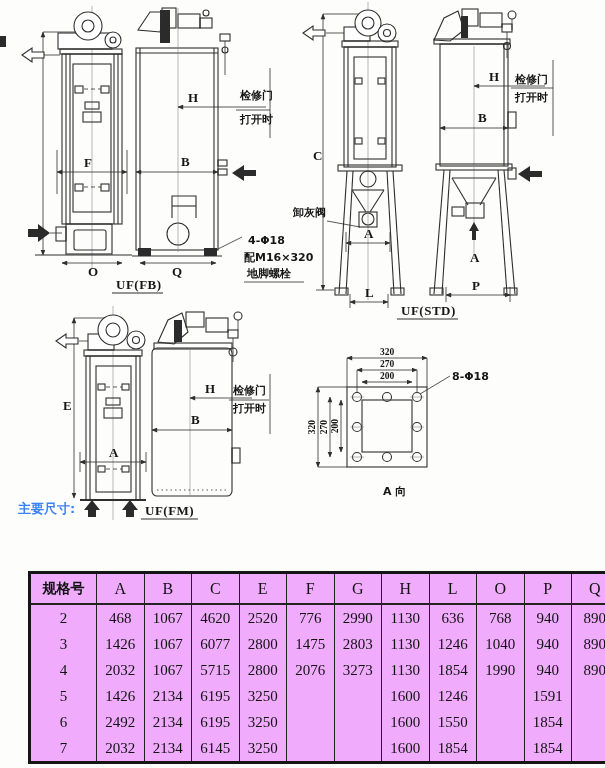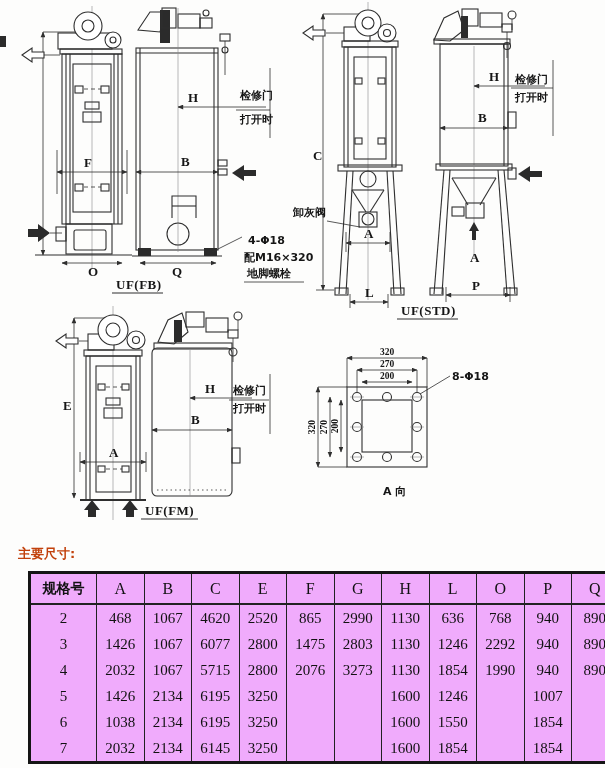--- a/index.html
+++ b/index.html
@@ -17,22 +17,22 @@
   .fw{fill:#ffffff;stroke:#2f2f2f;stroke-width:1.1;}
   .thk{stroke:#2f2f2f;stroke-width:2;fill:none;}
   .dim{stroke:#2f2f2f;fill:none;stroke-width:.8;}
   .cl{stroke:#8a8a8a;fill:none;stroke-width:.6;}
   .dsh{stroke-dasharray:4 3;}
   .dot{stroke-dasharray:1.5 3;}
   .blk{fill:#2b2b2b;stroke:none;}
   .dm{marker-start:url(#as);marker-end:url(#ae);}
   .db{marker-start:url(#as);}
   #caption{
-    position:absolute;left:18px;top:545px;
-    font:700 13px "DejaVu Sans",sans-serif;color:#c2410c;
+    position:absolute;left:18px;top:500px;
+    font:700 13px "DejaVu Sans",sans-serif;color:#3b82f6;
   }
   table.tbl{
     position:absolute;left:6px;top:571px;width:592px;
     border-collapse:collapse;table-layout:fixed;
     border:3px solid #151515;background:#f0abfc;margin-left:22px;
   }
   table.tbl th,table.tbl td{
     border-left:1.6px solid #222;border-right:1.6px solid #222;
     text-align:center;padding:0;color:#111;
     font:15px "Liberation Serif",serif;height:26px;
@@ -372,39 +372,39 @@
         <th>Q</th>
       </tr>
     </thead>
   <tbody>
       <tr>
         <td>2</td>
         <td>468</td>
         <td>1067</td>
         <td>4620</td>
         <td>2520</td>
-        <td>865</td>
+        <td>776</td>
         <td>2990</td>
         <td>1130</td>
         <td>636</td>
         <td>768</td>
         <td>940</td>
         <td>890</td>
       </tr>
       <tr>
         <td>3</td>
         <td>1426</td>
         <td>1067</td>
         <td>6077</td>
         <td>2800</td>
         <td>1475</td>
         <td>2803</td>
         <td>1130</td>
         <td>1246</td>
-        <td>2292</td>
+        <td>1040</td>
         <td>940</td>
         <td>890</td>
       </tr>
       <tr>
         <td>4</td>
         <td>2032</td>
         <td>1067</td>
         <td>5715</td>
         <td>2800</td>
         <td>2076</td>
@@ -419,26 +419,26 @@
         <td>5</td>
         <td>1426</td>
         <td>2134</td>
         <td>6195</td>
         <td>3250</td>
         <td></td>
         <td></td>
         <td>1600</td>
         <td>1246</td>
         <td></td>
-        <td>1007</td>
+        <td>1591</td>
         <td></td>
       </tr>
       <tr>
         <td>6</td>
-        <td>1038</td>
+        <td>2492</td>
         <td>2134</td>
         <td>6195</td>
         <td>3250</td>
         <td></td>
         <td></td>
         <td>1600</td>
         <td>1550</td>
         <td></td>
         <td>1854</td>
         <td></td>

